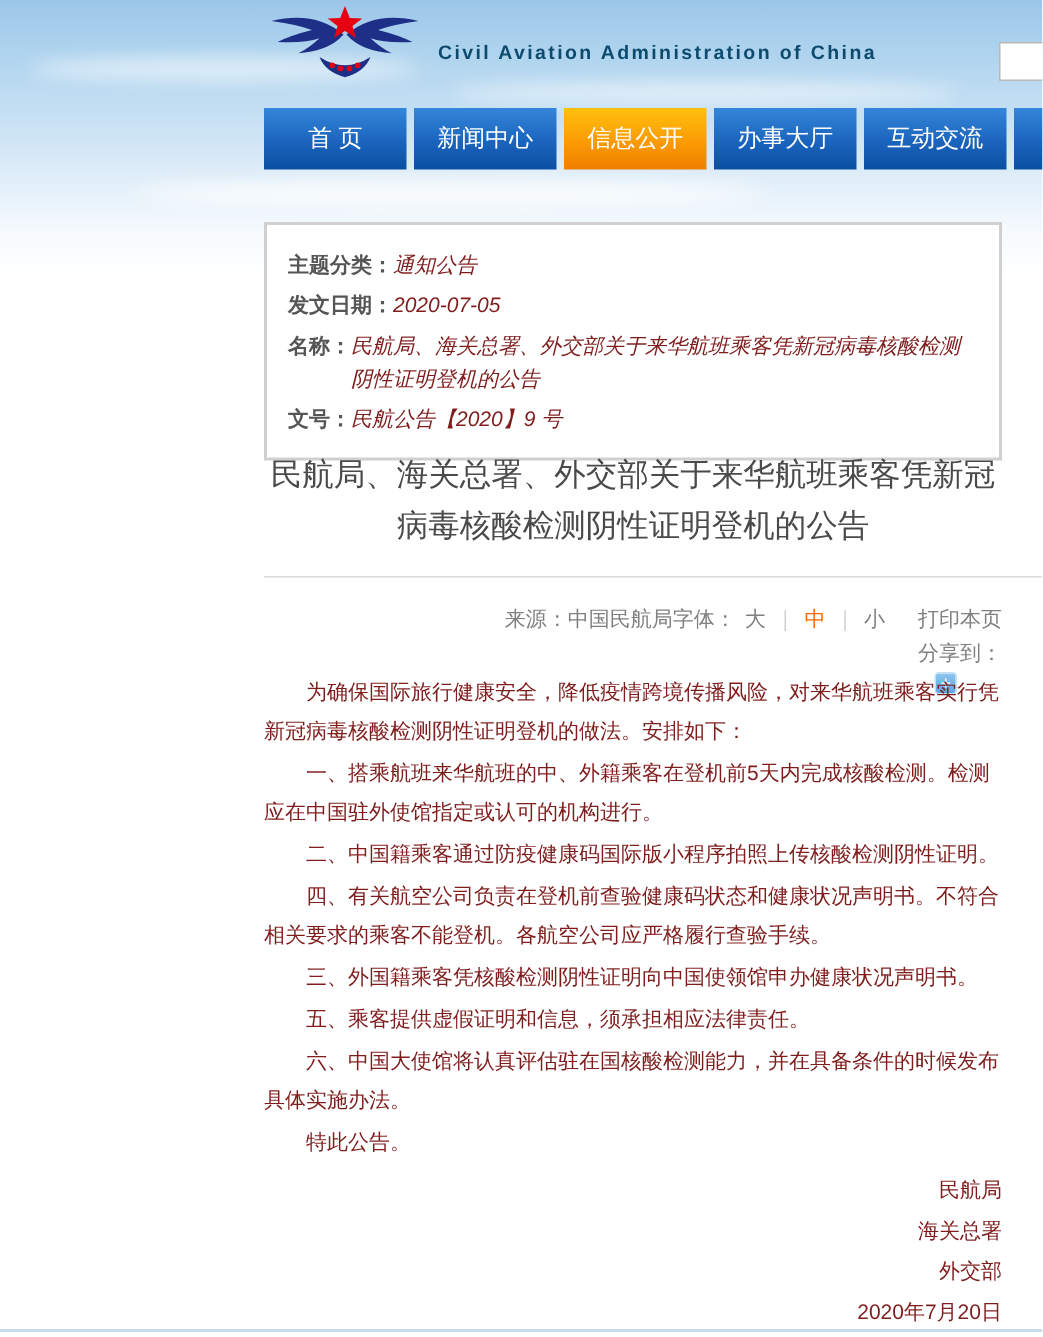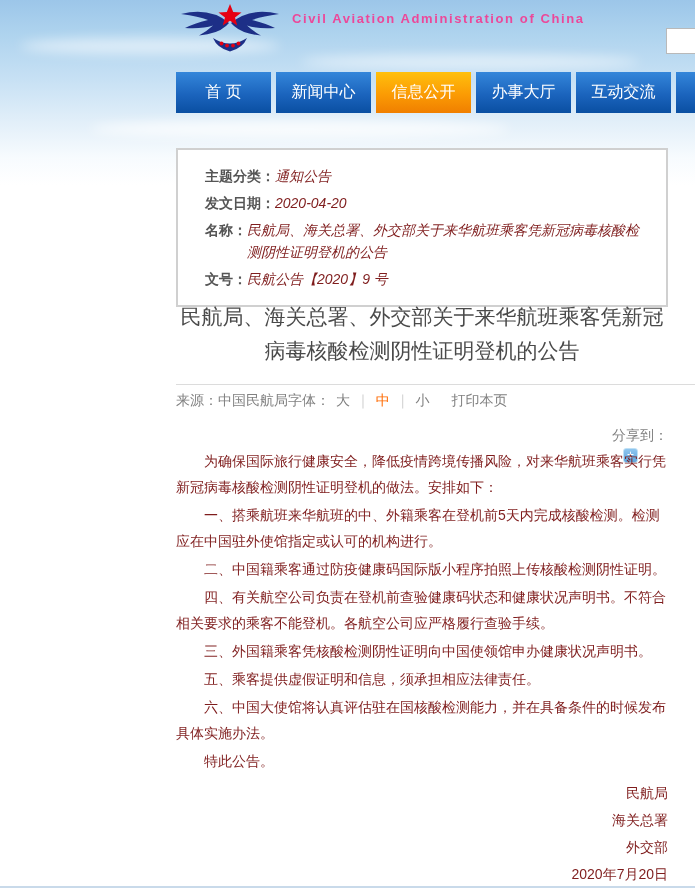--- a/index.html
+++ b/index.html
@@ -19,21 +19,21 @@
   .c2{ left:300px; top:55px; width:340px; height:14px; }
   .c3{ left:90px; top:120px; width:420px; height:18px; background:rgba(255,255,255,.75); }
 
   
   #logo{ position:absolute; left:177px; top:2px; width:106px; height:54px; }
   #site-titles{ position:absolute; left:292px; top:8px; width:330px; }
   #site-title-zh{
     font-size:28px; color:#333; font-weight:bold; letter-spacing:9px; white-space:nowrap;
   }
   #site-title-en{
-    font-size:13px; color:#ec4899; font-weight:bold; letter-spacing:1.6px; margin-top:3px; white-space:nowrap;
+    font-size:13px; color:#0c4a6e; font-weight:bold; letter-spacing:1.6px; margin-top:19px; white-space:nowrap;
   }
   #search-box{
     position:absolute; left:666px; top:28px; width:70px; height:26px;
     background:#fff; border:1px solid #b9b9b9; font-size:12px; color:#666; padding:0 6px;
   }
 
   
   #nav{ position:absolute; left:176px; top:72px; display:flex; gap:5px; }
   .nav-btn{
     width:95px; height:41px; border:none; cursor:pointer;
@@ -44,36 +44,36 @@
   .nav-btn.active{
     background:linear-gradient(180deg,#ffc00d 0%,#fb9b04 55%,#f07f00 100%);
   }
 
   
   #meta-box{
     position:absolute; left:176px; top:148px; width:492px;
     background:#fff; border:2px solid #d0d0d0; padding:10px 14px 10px 14px;
     font-size:14px; color:#666;
   }
-  .meta-row{ display:flex; align-items:flex-start; line-height:22px; margin:5px 13px; }
+  .meta-row{ display:flex; align-items:flex-start; line-height:22px; margin:5px 0; }
   .meta-label{ font-weight:bold; color:#555; white-space:nowrap; }
   .meta-value{ color:#7f1d1d;font-style:italic; }
 
   
   #article-title{
     position:absolute; left:176px; top:300px; width:492px;
     text-align:center; font-size:21px; line-height:34px; color:#4a4a4a; font-weight:400;
   }
   #title-sep{
     position:absolute; left:176px; top:384px; width:519px; height:0;
     border-top:1px solid #dcdcdc;
   }
   #source-row{
-    position:absolute; left:176px; top:392px; width:492px;
-    display:flex; justify-content:flex-start; font-size:14px; color:#808080;
+    position:absolute; left:176px; top:404px; width:492px;
+    display:flex; justify-content:flex-end; font-size:14px; color:#808080;
   }
   #source-text{ color:#808080; }
   #font-tools{ display:flex; align-items:center; gap:6px; }
   .font-opt{ color:#808080; cursor:pointer; }
   .font-opt.active{ color:#ff6a00; }
   .pipe{ color:#c9c9c9; }
   #print-link{ margin-left:16px; color:#808080; cursor:pointer; }
   #share-row{
     position:absolute; left:176px; top:427px; width:492px;
     text-align:right; font-size:14px; color:#808080;
@@ -137,21 +137,21 @@
     <button class="nav-btn"></button>
   </div>
 
   <div id="meta-box">
     <div class="meta-row">
       <span class="meta-label">主题分类：</span>
       <span class="meta-value">通知公告</span>
     </div>
     <div class="meta-row">
       <span class="meta-label">发文日期：</span>
-      <span class="meta-value">2020-04-20</span>
+      <span class="meta-value">2020-07-05</span>
     </div>
     <div class="meta-row">
       <span class="meta-label">名称：</span>
       <span class="meta-value">民航局、海关总署、外交部关于来华航班乘客凭新冠病毒核酸检测阴性证明登机的公告</span>
     </div>
     <div class="meta-row">
       <span class="meta-label">文号：</span>
       <span class="meta-value">民航公告【2020】9 号</span>
     </div>
   </div>

